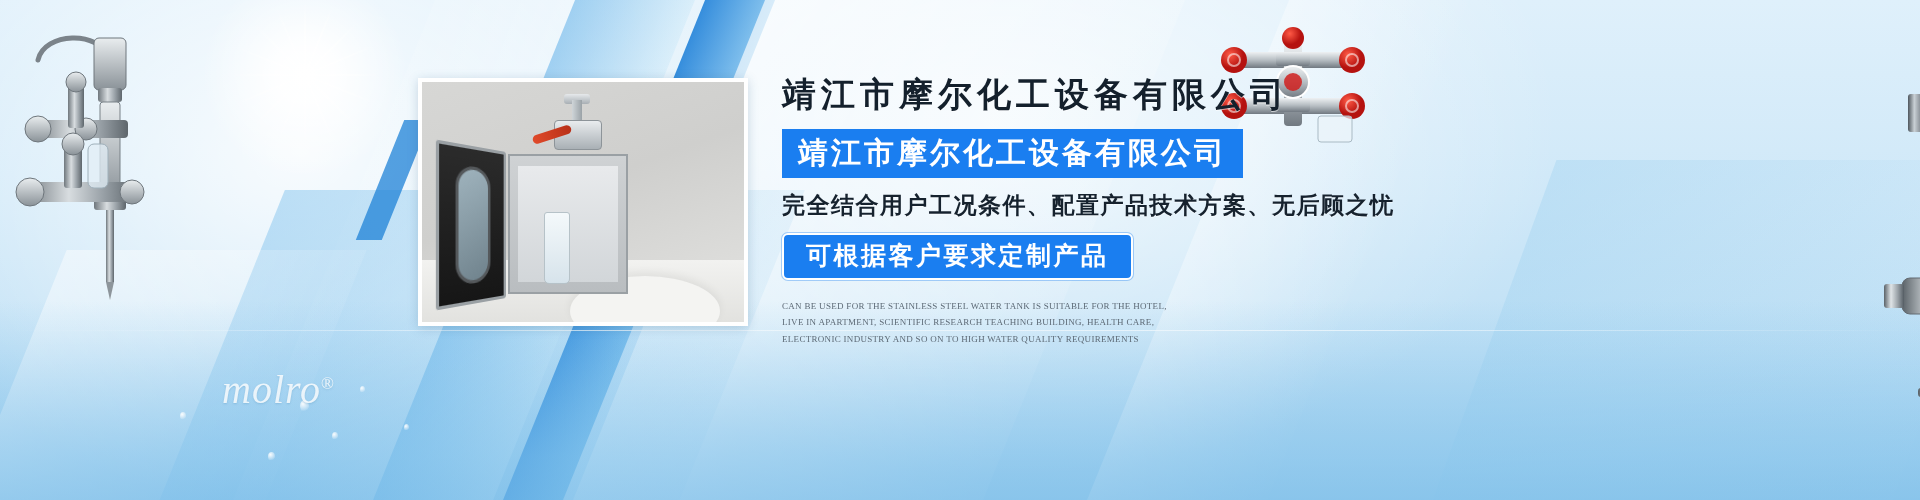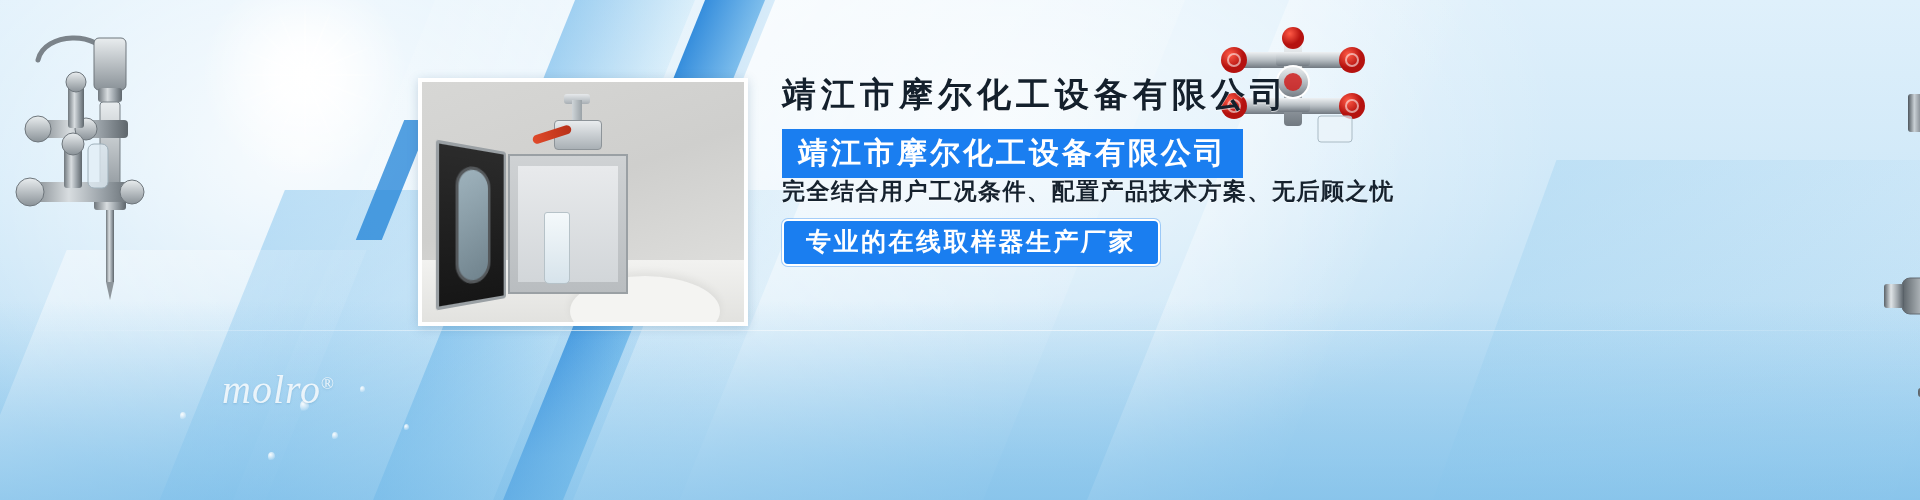--- a/index.html
+++ b/index.html
@@ -157,20 +157,21 @@
     display:inline-block; margin-top:12px;
     background:#1a7ef0;
     color:#ffffff;
     font-size:30px; font-weight:700; letter-spacing:3px;
     padding:7px 16px 9px 16px;
     line-height:1.1;
     white-space:nowrap;
   }
 
   .line-plain{
+    margin-top:14px;
     font-size:23px; font-weight:700; letter-spacing:1.5px;
     color:#16222e; line-height:1.2;
     white-space:nowrap;
     text-shadow:0 1px 0 rgba(255,255,255,.55);
   }
 
   .pill-outline{
     display:inline-block; margin-top:14px;
     background:#1a7ef0;
     border:2px solid #ffffff;
@@ -374,21 +375,22 @@
   </div>
 
   <div class="copy">
 
     <div class="company">靖江市摩尔化工设备有限公司</div>
 
     <div><span class="pill-solid">靖江市摩尔化工设备有限公司</span></div>
 
     <div class="line-plain">完全结合用户工况条件、配置产品技术方案、无后顾之忧</div>
 
-    <div><span class="pill-outline">专业的在线取样器生产厂家</span></div>
-
+    <div><span class="pill-outline">可根据客户要求定制产品</span></div>
+
+    <div class="eng">CAN BE USED FOR THE STAINLESS STEEL WATER TANK IS SUITABLE FOR THE HOTEL, LIVE IN APARTMENT, SCIENTIFIC RESEARCH TEACHING BUILDING, HEALTH CARE, ELECTRONIC INDUSTRY AND SO ON TO HIGH WATER QUALITY REQUIREMENTS</div>
   </div>
 
   <div class="watermark">
     <span>molro</span><sup>®</sup>
   </div>
 
 </div>
 
 </body></html>

